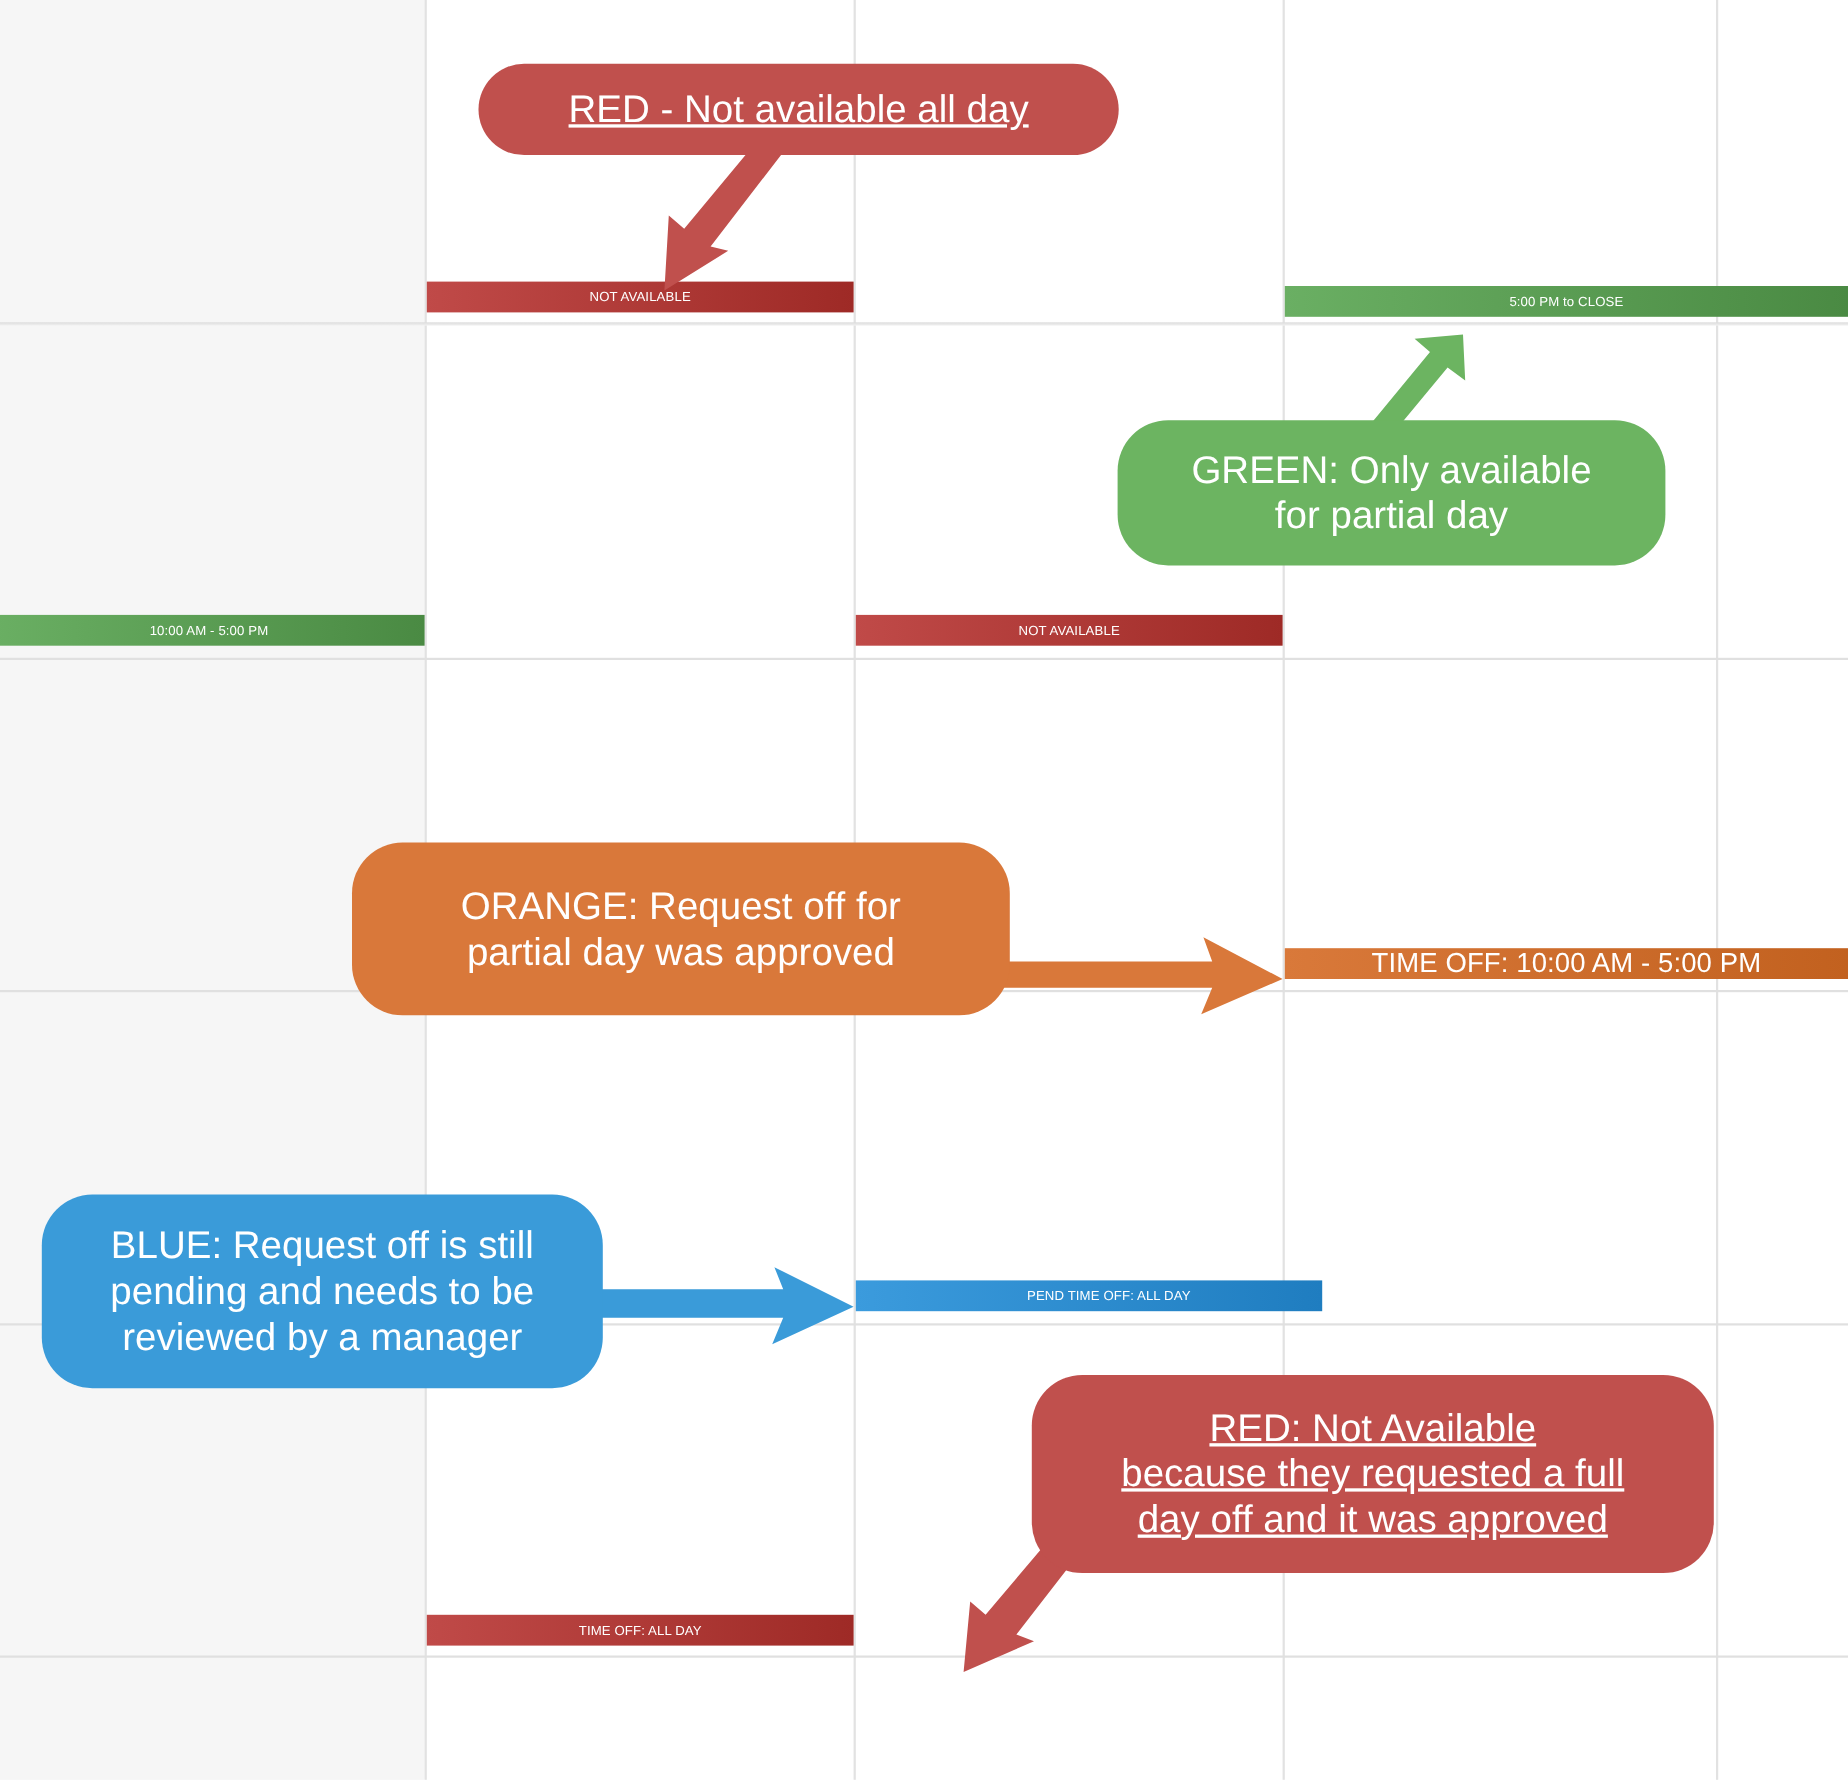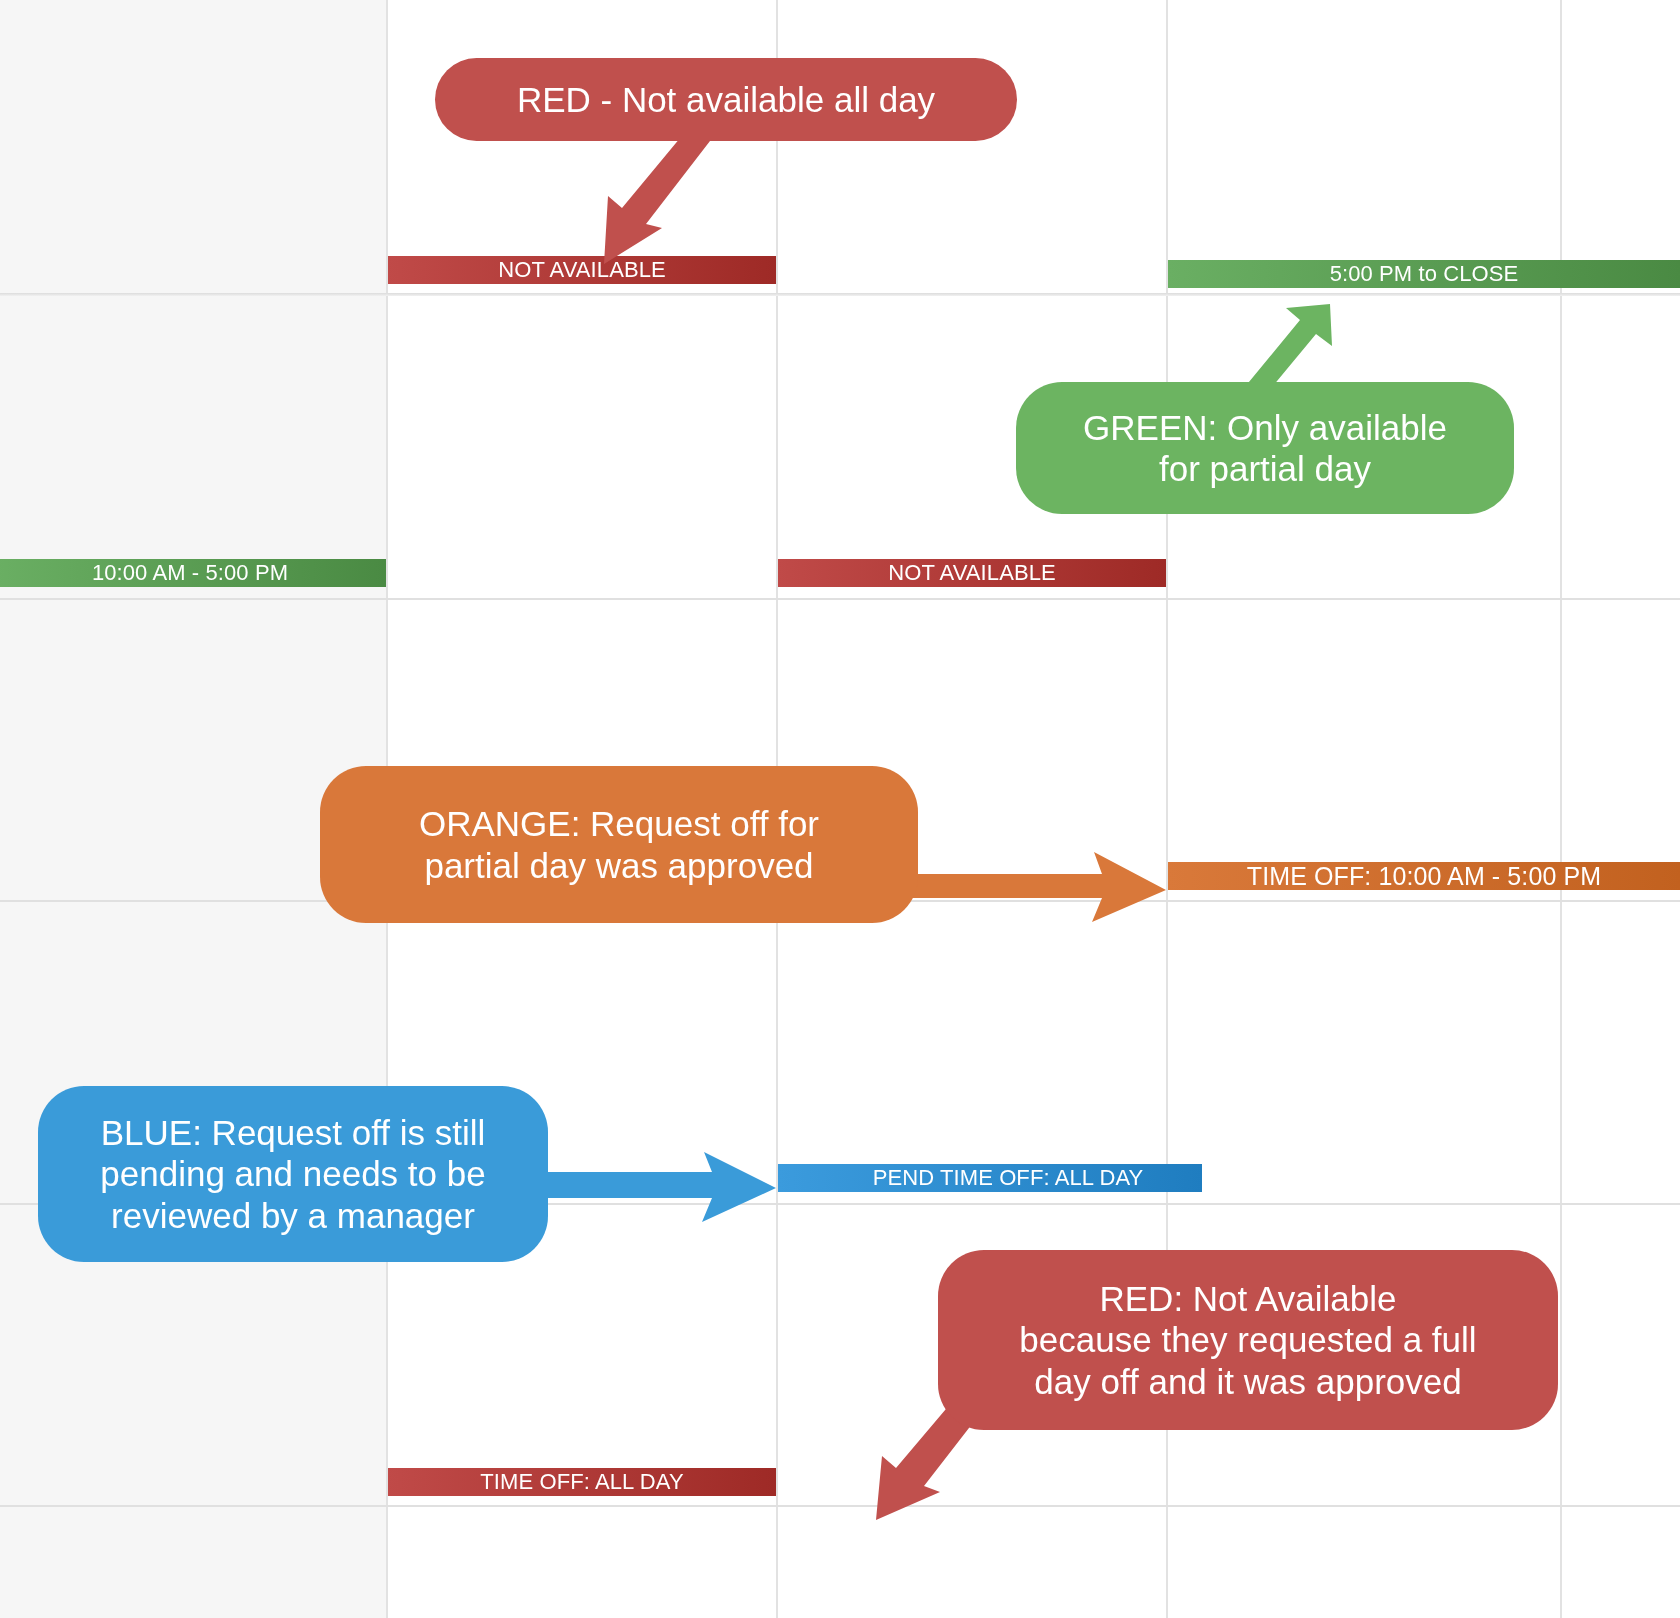--- a/index.html
+++ b/index.html
@@ -17,42 +17,42 @@
   .col-shaded{background:#f6f6f6;}
   .col-white{background:#ffffff;}
   .vline{position:absolute;top:0;bottom:0;width:2px;background:#e2e2e2;}
   .hline{position:absolute;left:0;right:0;height:2px;background:#e0e0e0;}
   .hline-shadow{position:absolute;left:0;right:0;height:3px;
                 background:linear-gradient(to bottom,#dcdcdc,#f1f1f1);}
 
   
   .bar{
     position:absolute;height:28px;line-height:28px;
-    color:#ffffff;font-size:22px;text-align:center;
+    color:#ffffff;font-size:12px;text-align:center;
     white-space:nowrap;overflow:hidden;
     letter-spacing:.1px;
   }
   .bar-red{background:linear-gradient(to right,#c04a48,#9e2a26);}
   .bar-green{background:linear-gradient(to right,#6aaf63,#4a8a43);}
   .bar-orange{background:linear-gradient(to right,#d9793a,#c2611f);}
   .bar-blue{background:linear-gradient(to right,#3b9bdd,#1f7dc0);padding-left:36px;}
   .bar-orange-lg{font-size:25px;}
 
   
   .callout{
     position:absolute;
     border-radius:46px;
     color:#ffffff;
     display:flex;align-items:center;justify-content:center;
     text-align:center;
     padding:10px 26px;
     box-sizing:border-box;
     line-height:1.18;
   }
-  .c-red{background:#c0504d;}
+  .c-red{background:#c0504d;text-decoration:underline;}
   .c-green{background:#6cb461;}
   .c-orange{background:#d9783a;}
   .c-blue{background:#3a9bd9;}
 
   .arrow-svg{position:absolute;overflow:visible;pointer-events:none;}
 </style>
 </head>
 <body>
 
 <div id="canvas">

